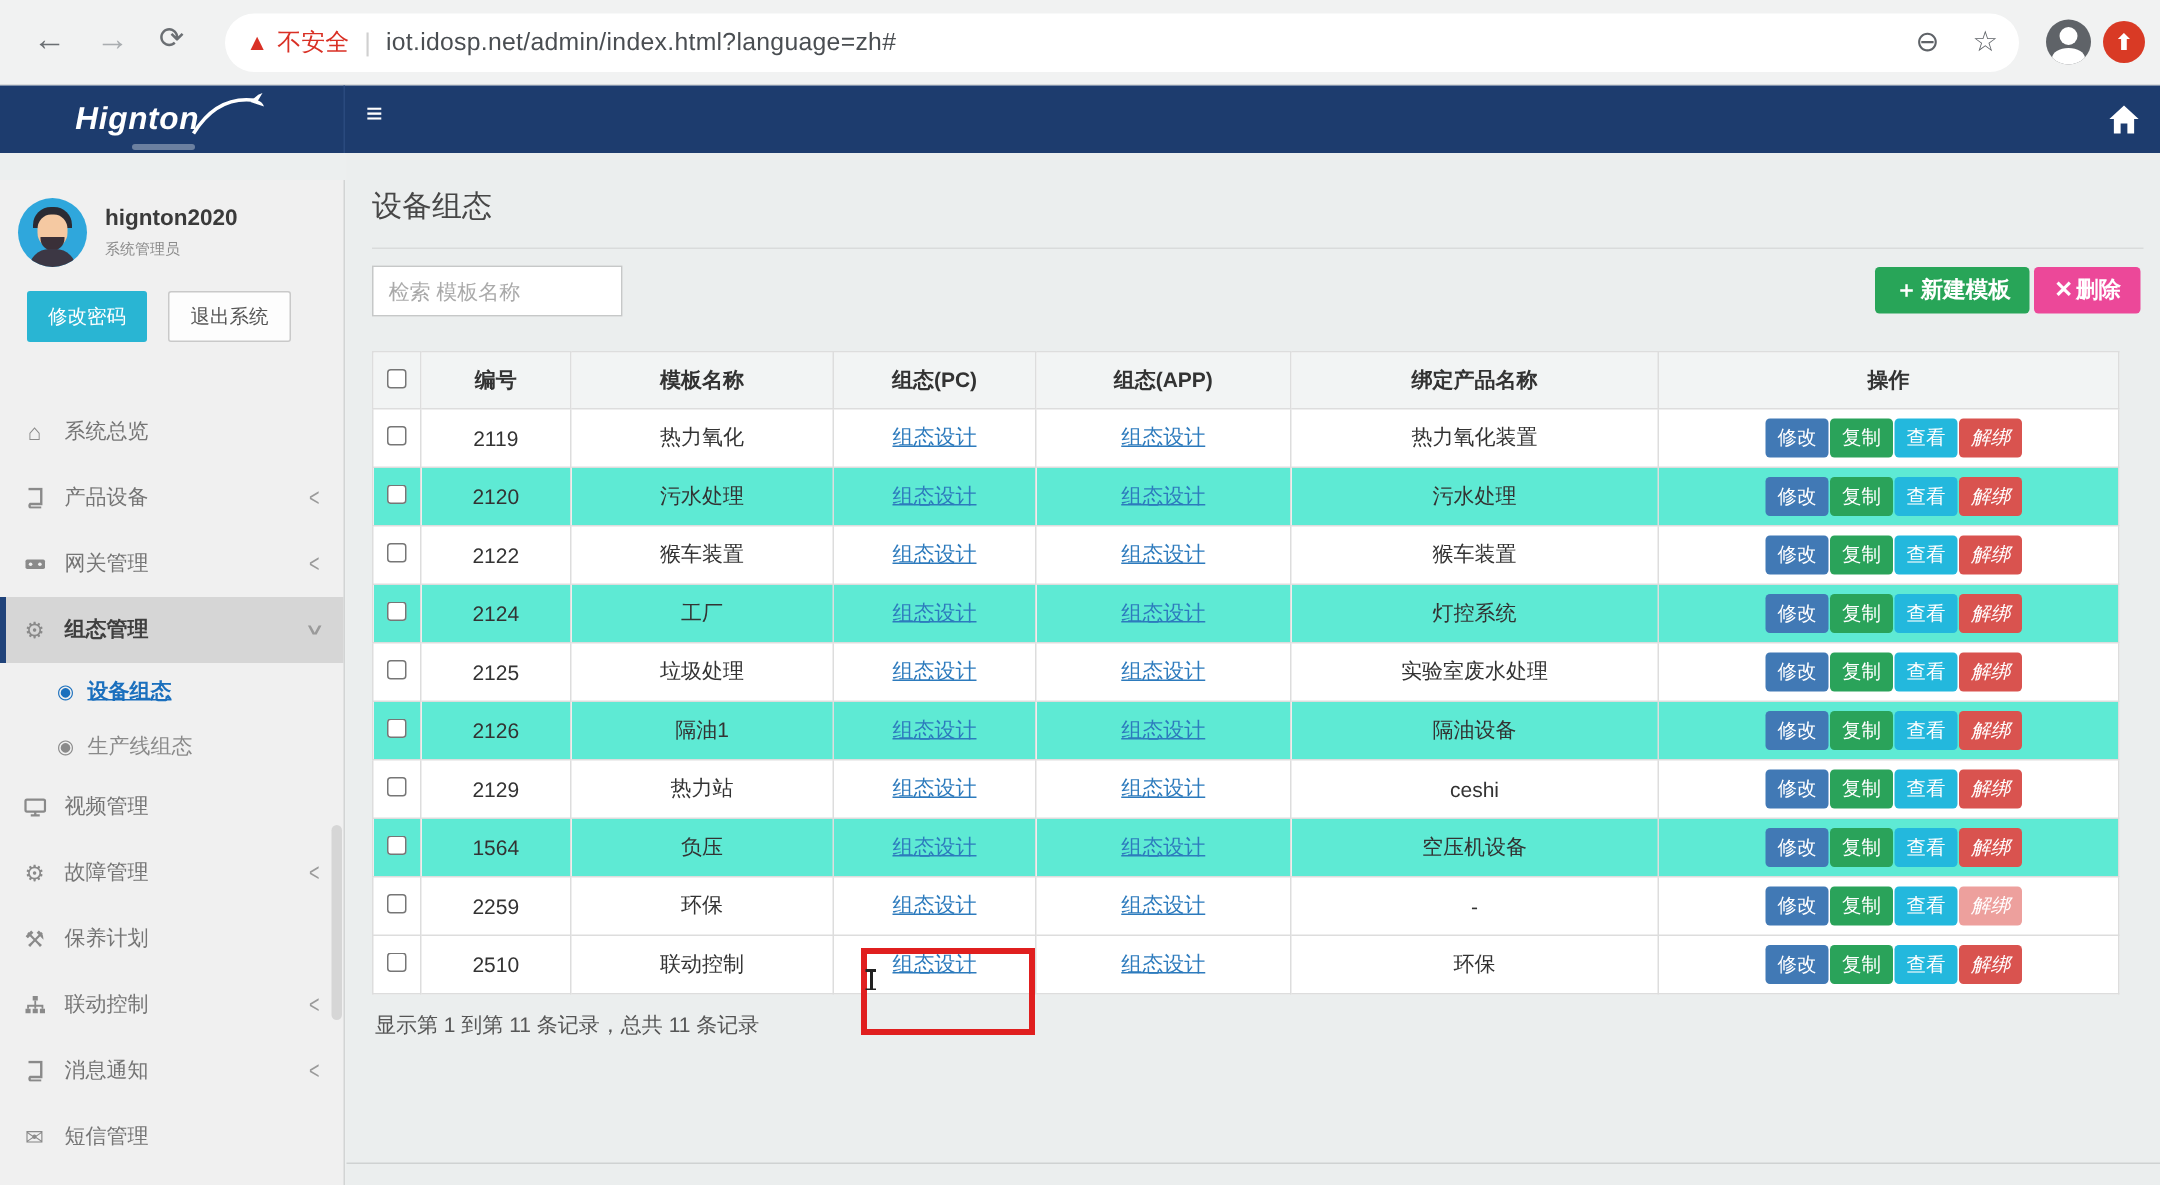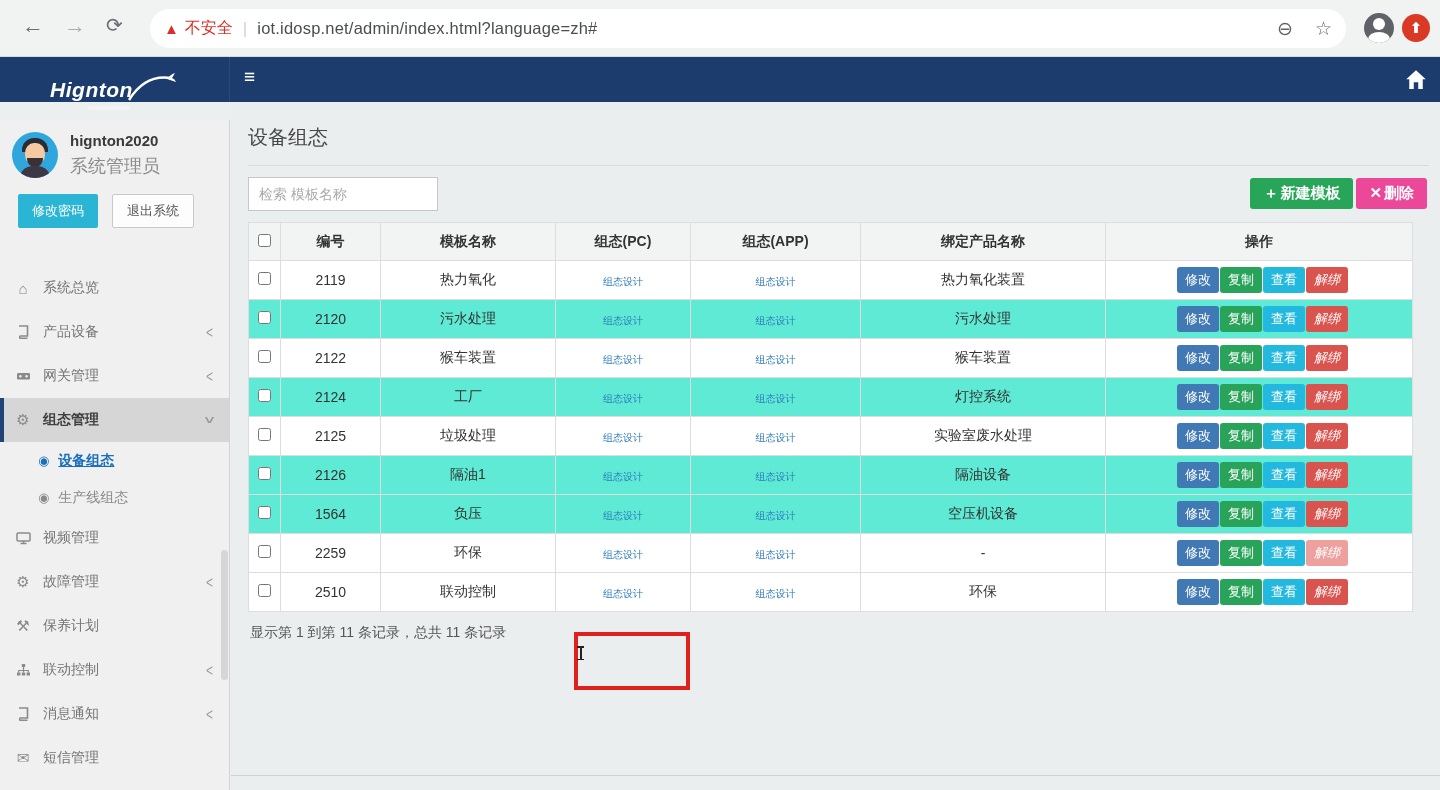--- a/index.html
+++ b/index.html
@@ -21,38 +21,38 @@
   .chr-avatar { position:absolute; right:46px; top:13px; width:30px; height:30px;
     border-radius:50%; background:#5f6368; overflow:hidden; }
   .chr-avatar .head { position:absolute; left:9px; top:5px; width:12px; height:12px; border-radius:50%; background:#fff; }
   .chr-avatar .bod { position:absolute; left:4px; top:19px; width:22px; height:14px; border-radius:50% 50% 0 0; background:#fff; }
   .upd-btn { position:absolute; right:10px; top:14px; width:28px; height:28px; border-radius:50%;
     background:#d93a25; color:#fff; font-size:15px; font-weight:bold; display:flex; align-items:center; justify-content:center; }
 
   
   .navbar { position:absolute; left:0; top:57px; width:1440px; height:45px; background:#1d3c6e; }
   .brand { position:absolute; left:0; top:0; width:230px; height:45px; border-right:1px solid #2a4a7e;
-    display:flex; align-items:flex-end; justify-content:center; }
+    display:flex; align-items:center; justify-content:center; }
   .brand-txt { color:#fff; font-size:21px; font-weight:bold; font-style:italic; letter-spacing:.5px; position:relative; }
   .brand-sub { position:absolute; left:38px; bottom:-8px; height:4px; width:42px; background:rgba(255,255,255,.35); border-radius:2px; }
   .hamburger { position:absolute; left:244px; top:9px; color:#fff; font-size:19px; cursor:pointer; }
   .home-btn { position:absolute; right:12px; top:11px; width:24px; height:24px; cursor:pointer; }
 
   
   .sidebar { position:absolute; left:0; top:120px; width:230px; height:688px;
     background:#f0f0f0; border-right:1px solid #d2d4d4; }
   .user-block { display:flex; align-items:center; padding:12px 12px 6px 12px; }
   .side-avatar { width:46px; height:46px; border-radius:50%; background:#2fa7dc; position:relative; overflow:hidden; flex:none; }
   .side-avatar .hair { position:absolute; left:10px; top:6px; width:26px; height:14px; border-radius:12px 12px 0 0; background:#2b2b33; }
   .side-avatar .face { position:absolute; left:13px; top:11px; width:20px; height:22px; border-radius:45%; background:#f5c9a2; }
   .side-avatar .beard { position:absolute; left:15px; top:26px; width:16px; height:9px; border-radius:0 0 9px 9px; background:#3a3038; }
   .side-avatar .shirt { position:absolute; left:7px; top:34px; width:32px; height:14px; border-radius:14px 14px 0 0; background:#3c3744; }
   .user-meta { margin-left:12px; }
   .user-name { font-size:15px; font-weight:bold; color:#3a3a3a; }
-  .user-role { font-size:18px; color:#8b8b8b; margin-top:5px; }
+  .user-role { font-size:10px; color:#8b8b8b; margin-top:5px; }
   .side-btns { display:flex; gap:14px; padding:10px 14px 14px 18px; }
   .btn-cyan { background:#29b5d3; color:#fff; border:none; font-size:13px; padding:7px 14px; border-radius:2px; cursor:pointer; }
   .btn-plain { background:#fdfdfd; color:#555; border:1px solid #c9c9c9; font-size:13px; padding:7px 14px; border-radius:2px; cursor:pointer; }
   .menu { margin-top:24px; }
   .menu-item { display:flex; align-items:center; height:44px; padding:0 16px 0 14px;
     font-size:14px; color:#757575; cursor:pointer; position:relative; }
   .menu-item .mi-ico { width:18px; margin-right:11px; color:#8a8a8a; font-size:15px; display:inline-flex; justify-content:center; }
   .menu-item .chev { margin-left:auto; color:#9a9a9a; font-size:12px; transform:scaleY(1.4); }
   .menu-item .chev.down { transform:rotate(-90deg) scaleY(1.4); }
   .menu-item.active { background:#d6d6d6; color:#3f3f3f; font-weight:bold; border-left:4px solid #20437a; padding-left:10px; }
@@ -61,37 +61,37 @@
   .submenu-item.active { color:#1a6fbd; font-weight:bold; }
   .submenu-item.active .lbl { text-decoration:underline; }
   .side-scroll { position:absolute; right:1px; top:430px; width:7px; height:130px; background:#cfcfcf; border-radius:4px; opacity:.8; }
 
   
   .main { position:absolute; left:231px; top:102px; width:1209px; height:688px; background:#ebeeee; }
   .main-inner { position:absolute; left:17px; top:0; width:1181px; }
   .page-title { font-size:20px; color:#474747; padding-top:22px; }
   .title-rule { margin-top:14px; border-bottom:1px solid #d9dbdb; width:1181px; }
   .toolbar { position:relative; height:56px; }
-  .search-input { position:absolute; left:0; top:11px; width:190px; height:34px; border:1px solid #c6c8c8;
+  .search-input { position:absolute; left:0; top:11px; width:167px; height:34px; border:1px solid #c6c8c8;
     background:#fff; font-size:14px; color:#333; padding:0 10px; outline:none; }
   .search-input::placeholder { color:#aaa; }
   .toolbar-btns { position:absolute; right:2px; top:12px; display:flex; gap:3px; }
   .btn-green { background:#28a558; color:#fff; border:none; font-size:15px; font-weight:bold; padding:6px 13px; border-radius:3px; cursor:pointer; }
   .btn-red { background:#ec4899; color:#fff; border:none; font-size:15px; font-weight:bold; padding:6px 13px; border-radius:3px; cursor:pointer; }
   .btn-green .pl, .btn-red .pl { margin-right:2px; font-weight:bold; }
 
   
-  table.grid { border-collapse:collapse; width:1164px; table-layout:fixed; background:#fff; }
+  table.grid { border-collapse:collapse; width:1164px; table-layout:fixed; background:#fff;margin-top:12px; }
   table.grid th, table.grid td { border:1px solid #ddd; text-align:center; font-size:14px; color:#333;
     height:39px; overflow:hidden; white-space:nowrap; }
   table.grid th { background:#f2f4f4; font-weight:bold; height:38px; }
   tr.stripe td { background:#5eead4; }
   .col-chk { width:32px; } .col-id { width:100px; } .col-name { width:175px; }
   .col-pc { width:135px; } .col-app { width:170px; } .col-prod { width:245px; } .col-op { width:307px; }
-  .cfg-link { color:#2d7bbd; font-size:10px; cursor:pointer; }
+  .cfg-link { color:#2d7bbd; text-decoration:underline; font-size:14px; cursor:pointer; }
   td.op-cell { text-align:left; padding-left:8px; }
   .op-btn { display:inline-block; color:#fff; font-size:13px; padding:4px 8px; border-radius:3px; margin-right:1px; cursor:pointer; }
   .op-edit { background:#4179b5; } .op-copy { background:#2aa35a; }
   .op-view { background:#23b8dd; } .op-unbind { background:#d9534f;font-style:italic; }
   .op-unbind.disabled { background:#eda09d; }
   input[type=checkbox] { width:13px; height:13px; accent-color:#888; }
   .tfoot { font-size:14px; color:#555; padding:12px 2px; }
   .panel-bottom { position:absolute; left:0; top:673px; width:1209px; border-top:1px solid #cfd2d2; }
 
   
@@ -333,20 +333,29 @@
           </tr>
           <tr class="stripe">
             <td><input type="checkbox" style=""></td>
             <td>2126</td>
             <td>隔油1</td>
             <td><a class="cfg-link">组态设计</a></td>
             <td><a class="cfg-link">组态设计</a></td>
             <td>隔油设备</td>
             <td class="op-cell"><span class="op-btn op-edit">修改</span><span class="op-btn op-copy">复制</span><span class="op-btn op-view">查看</span><span class="op-btn op-unbind">解绑</span></td>
           </tr>
+          <tr class="">
+            <td><input type="checkbox" style=""></td>
+            <td>2129</td>
+            <td>热力站</td>
+            <td><a class="cfg-link">组态设计</a></td>
+            <td><a class="cfg-link">组态设计</a></td>
+            <td>ceshi</td>
+            <td class="op-cell"><span class="op-btn op-edit">修改</span><span class="op-btn op-copy">复制</span><span class="op-btn op-view">查看</span><span class="op-btn op-unbind">解绑</span></td>
+          </tr>
           <tr class="stripe">
             <td><input type="checkbox" style=""></td>
             <td>1564</td>
             <td>负压</td>
             <td><a class="cfg-link">组态设计</a></td>
             <td><a class="cfg-link">组态设计</a></td>
             <td>空压机设备</td>
             <td class="op-cell"><span class="op-btn op-edit">修改</span><span class="op-btn op-copy">复制</span><span class="op-btn op-view">查看</span><span class="op-btn op-unbind">解绑</span></td>
           </tr>
           <tr class="">

